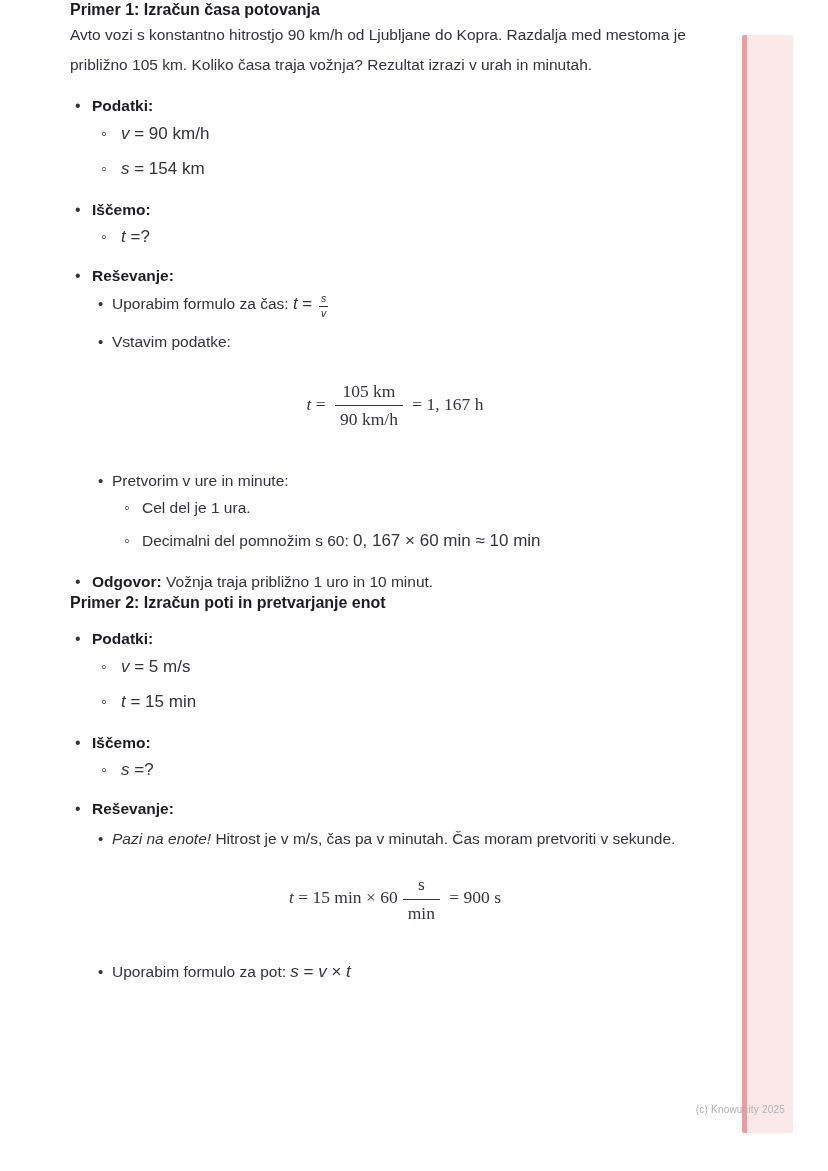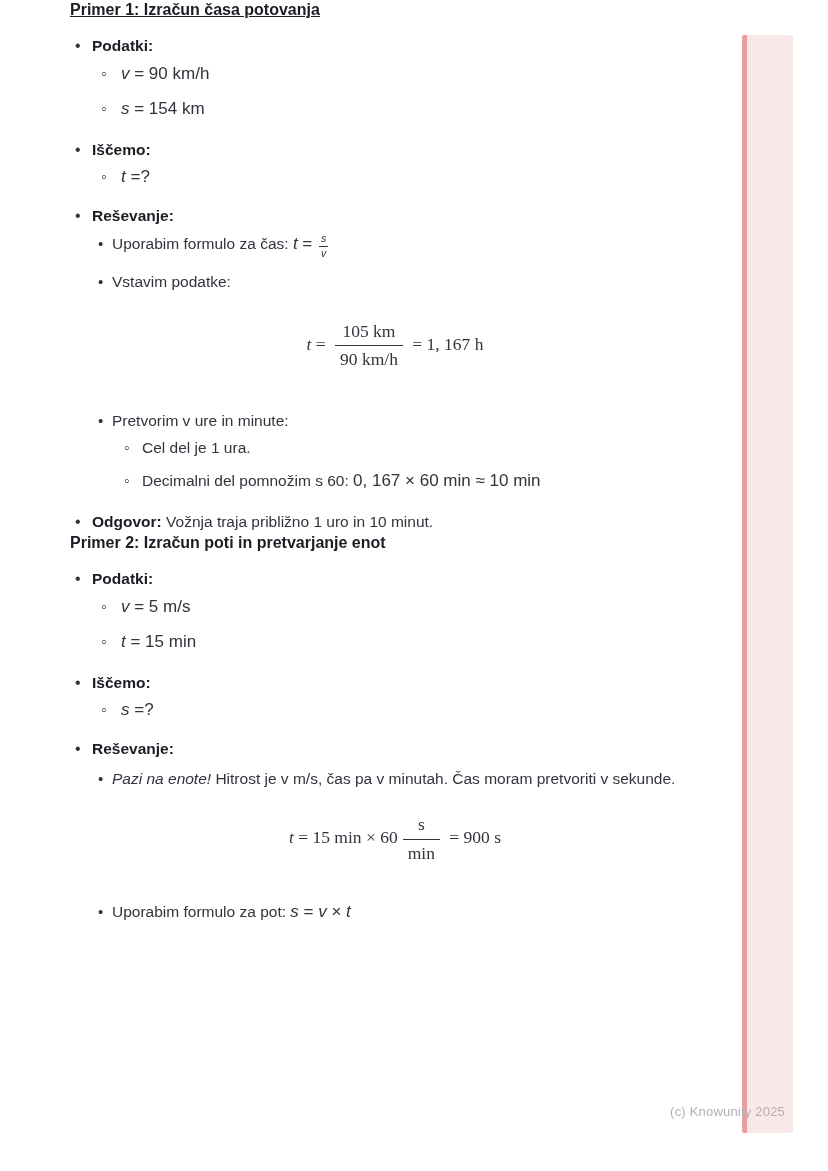--- a/index.html
+++ b/index.html
@@ -100,44 +100,45 @@
     font-size: 10.5px;
     line-height: 1.1;
     margin-left: 2px;
   }
   .ifrac .fnum { display: block; border-bottom: 1px solid var(--text); padding: 0 2px 1px; }
   .ifrac .fden { display: block; padding: 1px 2px 0; }
   .watermark {
     position: absolute;
     right: 43px;
     top: 1104px;
-    font-size: 13px;
+    font-size: 10px;
     color: var(--watermark-color);
     z-index: 2;
     letter-spacing: 0.2px;
   }
   
   .mt3 { margin-top: 3px; }  .mt4 { margin-top: 4px; }
   .mt9 { margin-top: 9px; }  .mt10 { margin-top: 10px; } .mt14 { margin-top: 14px; }
   .mt16 { margin-top: 16px; } .mt18 { margin-top: 18px; } .mt20 { margin-top: 20px; }
-  .mt22 { margin-top: 22px; } .mt24 { margin-top: 24px; } .mt44 { margin-top: 44px; text-decoration: underline; }
+  .mt22 { margin-top: 22px; } .mt24 { margin-top: 24px; } .mt44 { margin-top: 44px; }
   .fblock1 { margin-top: 14px; }
   .fblock2 { margin-top: 6px; }
 </style>
 </head>
 <body>
 
 <div class="page">
 
   <div class="accent-bar"></div>
 
   <div class="content">
 
     <h2 class="hd mt44">Primer 1: Izračun časa potovanja</h2>
 
+    <p class="intro mt18">Avto vozi s konstantno hitrostjo 90 km/h od Ljubljane do Kopra. Razdalja med mestoma je približno 105 km. Koliko časa traja vožnja? Rezultat izrazi v urah in minutah.</p>
 
     <div class="li l1 mt14">
       <span class="mk">•</span>
       <span class="bold">Podatki:</span>
     </div>
     <div class="li l2c mt4 mathline">
       <span class="mk">◦</span>
       <span class="serif"><span class="vit">v</span><span class=""> = 90 km/h</span></span>
     </div>
     <div class="li l2c mt9 mathline">

